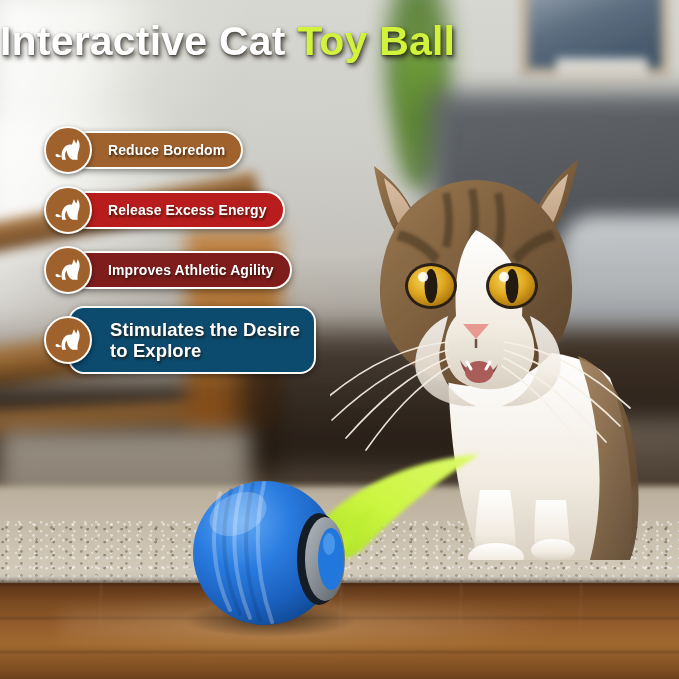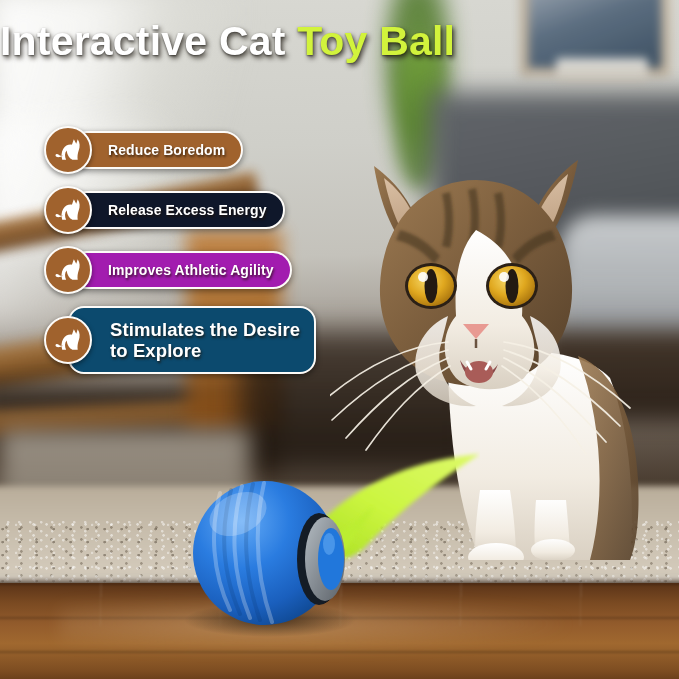--- a/index.html
+++ b/index.html
@@ -407,32 +407,32 @@
         <span class="f-label">Reduce Boredom</span>
       </div>
       <div class="f-icon" style="background: rgb(160, 98, 45); border-color: rgb(253, 251, 248);">
         <svg viewBox="0 0 64 64" xmlns="http://www.w3.org/2000/svg">
           <path fill="#ffffff" d="M43 9 L39 20 C32 19 25 22 21 29 C17 36 17 44 19 51 L27 51 C24 44 24 37 28 32 C30 43 34 48 40 51 L51 51 C50 45 51 38 53 32 C56 25 56 16 51 9 L48 18 Z M21 43 C16 45 11 47 7 45 C4 43 5 39 8 39 C11 39 13 42 16 43 Z"></path>
         </svg>
       </div>
     </div>
 
     <div class="feature">
-      <div class="f-pill" style="background: #0f172a; border-color: rgb(253, 251, 248);">
+      <div class="f-pill" style="background: #b91c1c; border-color: rgb(253, 251, 248);">
         <span class="f-label">Release Excess Energy</span>
       </div>
       <div class="f-icon" style="background: rgb(160, 98, 45); border-color: rgb(253, 251, 248);">
         <svg viewBox="0 0 64 64" xmlns="http://www.w3.org/2000/svg">
           <path fill="#ffffff" d="M43 9 L39 20 C32 19 25 22 21 29 C17 36 17 44 19 51 L27 51 C24 44 24 37 28 32 C30 43 34 48 40 51 L51 51 C50 45 51 38 53 32 C56 25 56 16 51 9 L48 18 Z M21 43 C16 45 11 47 7 45 C4 43 5 39 8 39 C11 39 13 42 16 43 Z"></path>
         </svg>
       </div>
     </div>
 
     <div class="feature">
-      <div class="f-pill" style="background: #a21caf; border-color: rgb(253, 251, 248);">
+      <div class="f-pill" style="background: #7f1d1d; border-color: rgb(253, 251, 248);">
         <span class="f-label">Improves Athletic Agility</span>
       </div>
       <div class="f-icon" style="background: rgb(160, 98, 45); border-color: rgb(253, 251, 248);">
         <svg viewBox="0 0 64 64" xmlns="http://www.w3.org/2000/svg">
           <path fill="#ffffff" d="M43 9 L39 20 C32 19 25 22 21 29 C17 36 17 44 19 51 L27 51 C24 44 24 37 28 32 C30 43 34 48 40 51 L51 51 C50 45 51 38 53 32 C56 25 56 16 51 9 L48 18 Z M21 43 C16 45 11 47 7 45 C4 43 5 39 8 39 C11 39 13 42 16 43 Z"></path>
         </svg>
       </div>
     </div>
 
     <div class="feature tall">

